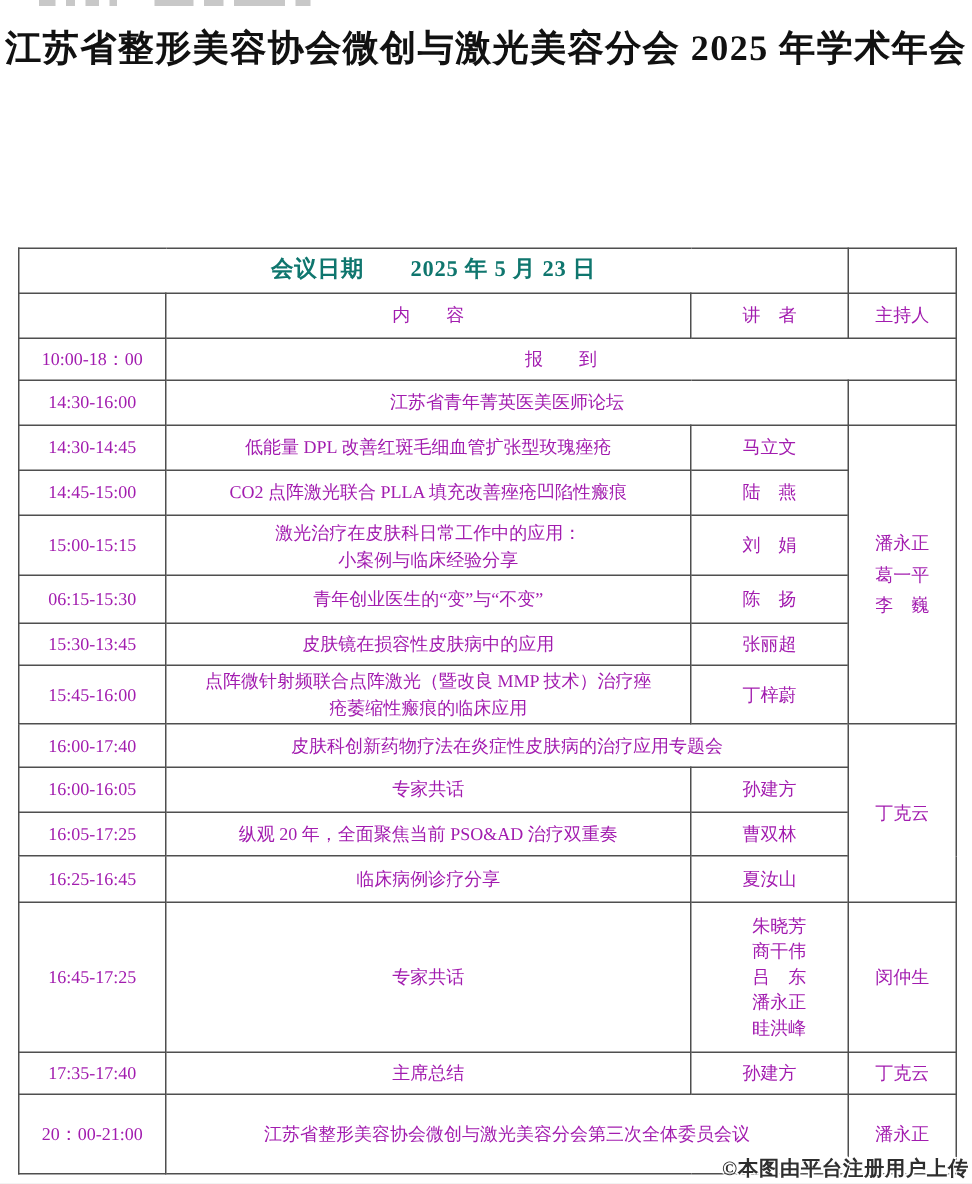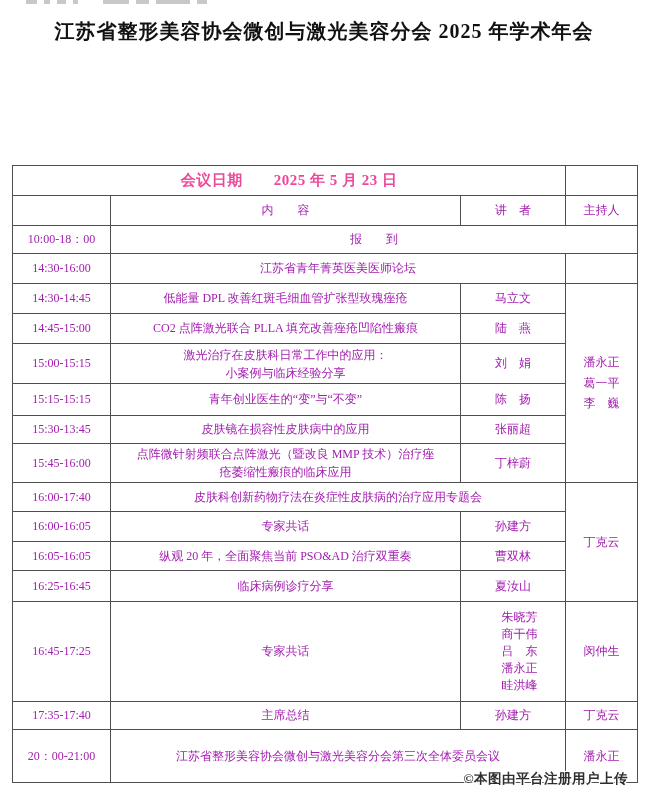--- a/index.html
+++ b/index.html
@@ -11,34 +11,34 @@
     font-family:"Liberation Serif","DejaVu Serif",serif;
     color:#1c1c1c;
   }
   
   .frag{position:absolute;top:0;left:26px;height:6px;width:300px;}
   .frag span{display:inline-block;height:4px;background:#9a9a9a;margin-right:7px;vertical-align:top;opacity:.55;}
   .frag .f1{width:11px}.frag .f2{width:6px}.frag .f3{width:9px}.frag .f4{width:5px}
   .frag .f5{width:26px;margin-left:18px}.frag .f6{width:13px}.frag .f7{width:34px}.frag .f8{width:10px}
 
   .titles{position:absolute;top:0;left:0;width:648px;text-align:center;}
-  .t1{margin:19px 0 0;font-size:20px;font-weight:bold;letter-spacing:1px;line-height:1.2;color:#111;}
+  .t1{margin:19px 0 0;font-size:24px;font-weight:bold;letter-spacing:1px;line-height:1.2;color:#111;}
   .t2{margin:17px 0 0;font-size:20px;font-weight:bold;letter-spacing:1.5px;line-height:1.2;color:#111;}
   .t3{margin:9px 0 0;font-size:14px;font-weight:bold;letter-spacing:.5px;color:#161616;}
   .t4{margin:4px 0 0;font-size:15px;font-weight:bold;letter-spacing:1px;color:#161616;}
 
   .table-wrap{position:absolute;top:165px;left:12px;}
   table.agenda{border-collapse:collapse;table-layout:fixed;width:625px;}
   .agenda td{
     border:1px solid #4f4f4f;
     text-align:center;vertical-align:middle;
     font-size:12px;line-height:1.35;
     padding:1px 3px;color:#a21caf;
   }
-  .agenda td.bold{font-weight:bold;font-size:15px;letter-spacing:.5px;color:#ec4899;}
+  .agenda td.bold{font-weight:bold;font-size:15px;letter-spacing:.5px;color:#0f766e;}
   .agenda .ln{white-space:nowrap;}
   
   .agenda tr:nth-child(1){height:30px}
   .agenda tr:nth-child(2){height:30px}
   .agenda tr:nth-child(3){height:28px}
   .agenda tr:nth-child(4){height:30px}
   .agenda tr:nth-child(5){height:30px}
   .agenda tr:nth-child(6){height:30px}
   .agenda tr:nth-child(7){height:40px}
   .agenda tr:nth-child(8){height:32px}
@@ -50,21 +50,21 @@
   .agenda tr:nth-child(14){height:31px}
   .agenda tr:nth-child(15){height:100px}
   .agenda tr:nth-child(16){height:28px}
   .agenda tr:nth-child(17){height:53px}
   
   .agenda td[data-name="host-cell-forum"]{line-height:1.72;}
   .agenda td[data-name="speaker-cell-panel"]{line-height:1.42;padding-left:16px;}
   .agenda td[data-name="content-cell-multiline"]{line-height:1.5;}
 
   .watermark{
-    position:absolute;right:20px;bottom:1px;
+    position:absolute;right:2px;bottom:1px;
     font-size:13.5px;font-weight:bold;letter-spacing:.5px;
     color:#2e2e2e;
     text-shadow:-1px -1px 0 #fff,1px -1px 0 #fff,-1px 1px 0 #fff,1px 1px 0 #fff,0 0 3px #fff;
     white-space:nowrap;
   }
 </style>
 </head>
 <body>
 
 <div class="page" data-name="document-page">
@@ -122,21 +122,21 @@
           </tr>
           <tr data-name="agenda-row">
             <td data-name="time-cell">15:00-15:15</td>
             <td data-name="content-cell-multiline">
               <div class="ln" data-name="cell-line">激光治疗在皮肤科日常工作中的应用：</div>
               <div class="ln" data-name="cell-line">小案例与临床经验分享</div>
             </td>
             <td data-name="speaker-cell">刘　娟</td>
           </tr>
           <tr data-name="agenda-row">
-            <td data-name="time-cell">15:15-15:15</td>
+            <td data-name="time-cell">06:15-15:30</td>
             <td data-name="content-cell">青年创业医生的“变”与“不变”</td>
             <td data-name="speaker-cell">陈　扬</td>
           </tr>
           <tr data-name="agenda-row">
             <td data-name="time-cell">15:30-13:45</td>
             <td data-name="content-cell">皮肤镜在损容性皮肤病中的应用</td>
             <td data-name="speaker-cell">张丽超</td>
           </tr>
           <tr data-name="agenda-row">
             <td data-name="time-cell">15:45-16:00</td>
@@ -150,21 +150,21 @@
             <td data-name="time-cell">16:00-17:40</td>
             <td colspan="2" data-name="content-cell">皮肤科创新药物疗法在炎症性皮肤病的治疗应用专题会</td>
             <td rowspan="4" data-name="host-cell">丁克云</td>
           </tr>
           <tr data-name="agenda-row">
             <td data-name="time-cell">16:00-16:05</td>
             <td data-name="content-cell">专家共话</td>
             <td data-name="speaker-cell">孙建方</td>
           </tr>
           <tr data-name="agenda-row">
-            <td data-name="time-cell">16:05-16:05</td>
+            <td data-name="time-cell">16:05-17:25</td>
             <td data-name="content-cell">纵观 20 年，全面聚焦当前 PSO&amp;AD 治疗双重奏</td>
             <td data-name="speaker-cell">曹双林</td>
           </tr>
           <tr data-name="agenda-row">
             <td data-name="time-cell">16:25-16:45</td>
             <td data-name="content-cell">临床病例诊疗分享</td>
             <td data-name="speaker-cell">夏汝山</td>
           </tr>
           <tr data-name="agenda-row-panel">
             <td data-name="time-cell">16:45-17:25</td>

